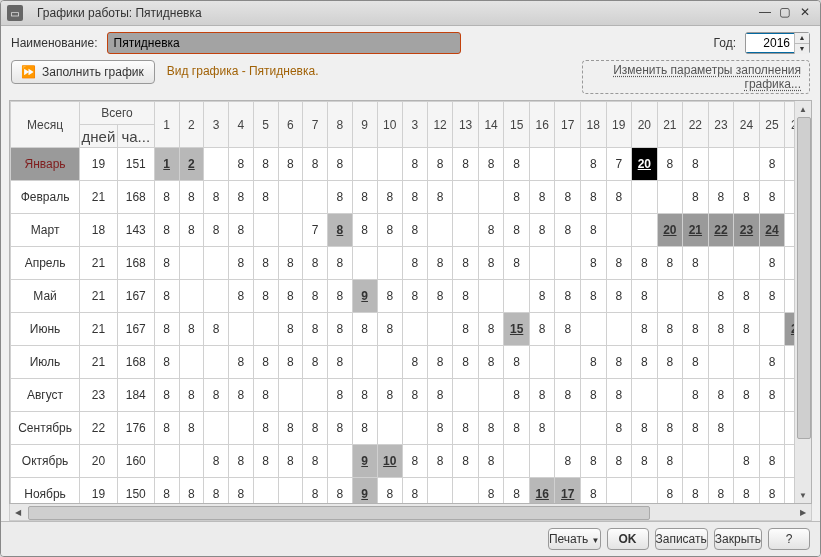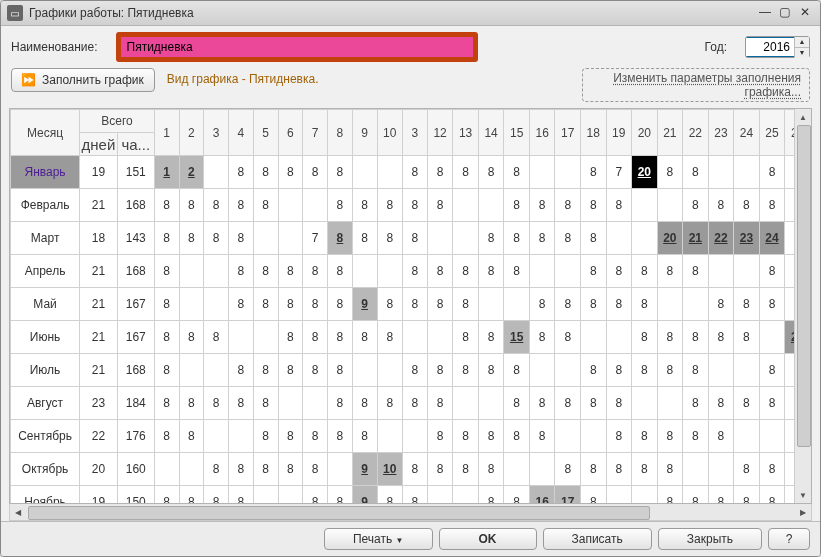--- a/index.html
+++ b/index.html
@@ -36,41 +36,42 @@
     background: #666;
     margin-right: 6px;
     display: flex; align-items: center; justify-content: center;
     color: #fff;
     font-size: 10px;
     border-radius: 2px;
   }
   .titlebar .title {
     flex: 1;
     font-size: 12px;
+    margin-left: 8px;
   }
   .winbtn {
     width: 18px; height: 16px;
     margin-left: 2px;
     font-size: 12px;
     line-height: 14px;
     text-align: center;
     cursor: pointer;
   }
   
   .form-row {
     display: flex;
     align-items: center;
     padding: 6px 10px 4px 10px;
-    gap: 14px;
+    gap: 5px;
   }
   .form-row label { margin-right: 4px; }
   .text-input {
     height: 20px;
-    border: 5px solid #c2410c;
-    background: #ec4899;
+    border: 1px solid #c2410c;
+    background: #a3a3a3;
     border-radius: 3px;
     padding: 0 6px;
     font: inherit;
   }
   .name-input { flex: 0 0 340px; }
   .spacer { flex: 1; }
   .year-spin {
     display: flex;
     align-items: center;
     border: 1px solid #999;
@@ -165,21 +166,21 @@
   th.day-col { width: 26px; }
   td.month-cell {
     text-align: left;
     padding-left: 6px;
     height: 32px;
     font-size: 12px;
   }
   tr.data-row td { height: 32px; }
   tr.highlight td.month-cell {
     background: #9a9a9a;
-    color: #4c1d95;
+    color: #7f1d1d;
   }
   td.num { text-align: right; padding-right: 4px; }
   td.day { text-align: right; padding-right: 4px; vertical-align: middle; position: relative; }
   td.h-medium { background: #b8b8b8; text-decoration: underline; font-weight: bold; }
   td.h-dark   { background: #9a9a9a; text-decoration: underline; font-weight: bold; }
   td.h-black  { background: #000; color: #fff; text-decoration: underline; font-weight: bold; }
 
   
   .vscroll {
     position: absolute;
@@ -238,21 +239,21 @@
     align-items: center;
     justify-content: flex-end;
     gap: 6px;
     padding: 0 10px;
     background: #ececec;
   }
   .btn {
     border: 1px solid #999;
     background: linear-gradient(#fdfdfd, #e3e3e3);
     border-radius: 4px;
-    padding: 3px 28px;
+    padding: 3px 0;
     cursor: pointer;
     min-width: 40px;
     text-align: center;
   }
   .btn.ok { font-weight: bold; }
   .help-btn {
     width: 22px; padding: 3px 0;
   }
 </style>
 </head>

